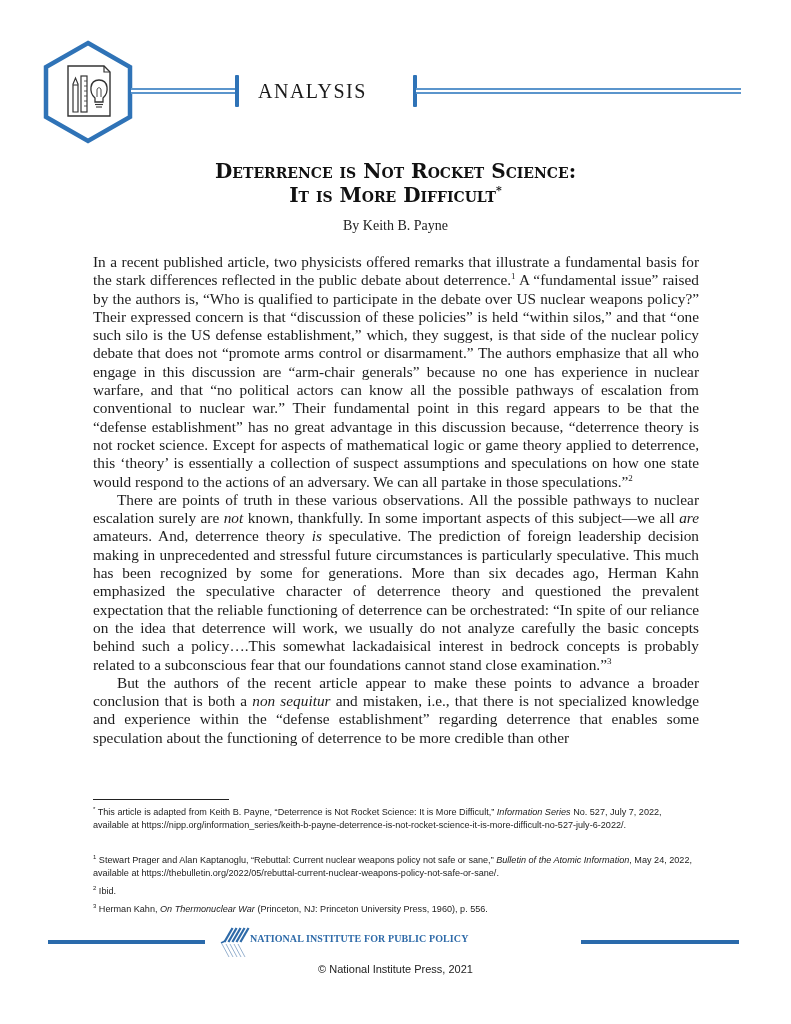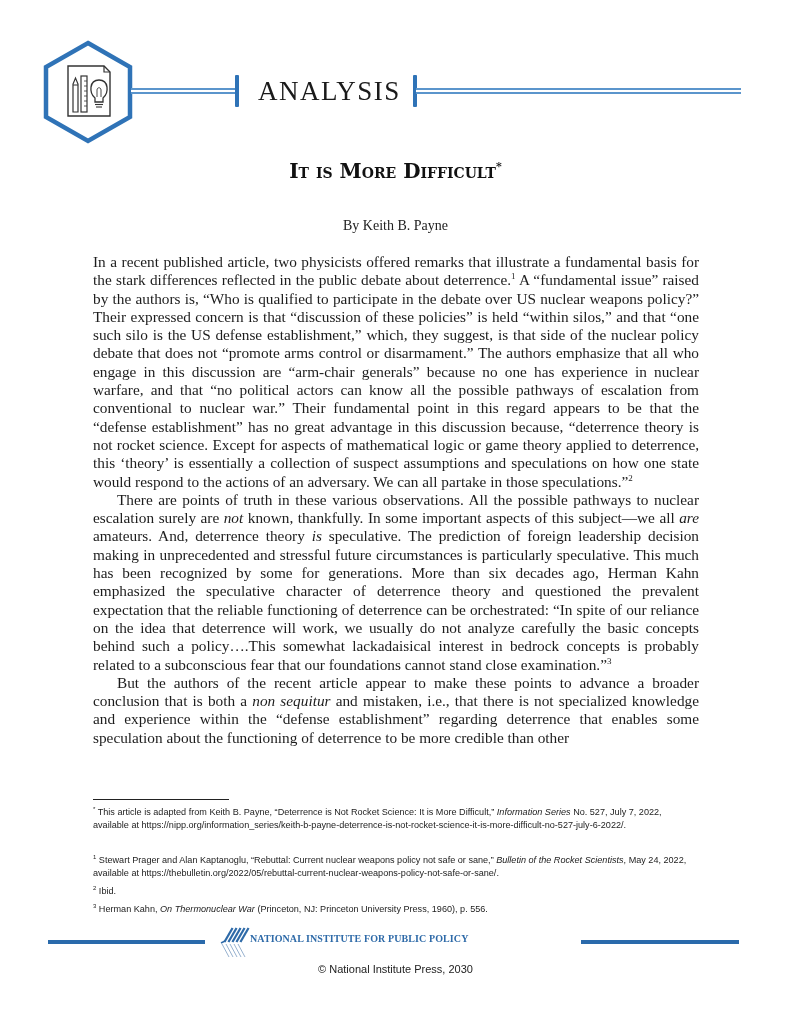--- a/index.html
+++ b/index.html
@@ -3,21 +3,21 @@
 <meta charset="utf-8">
 <style>
   html, body { margin: 0; padding: 0; background: #ffffff; }
   body { width: 791px; height: 1024px; position: relative; overflow: hidden; color: #1a1a1a; }
   .abs { position: absolute; }
 
   
   #hex { left: 42px; top: 40px; width: 92px; height: 104px; }
   #hdr-line-left { left: 131px; top: 88px; width: 106px; height: 6px; }
   #hdr-tick-left { left: 235px; top: 75px; width: 4px; height: 32px; background: #2f73b7; border-radius: 1px; }
-  #hdr-title { left: 258px; top: 73px; font-family: "Liberation Serif", "DejaVu Serif", serif; font-size: 27px; letter-spacing: 1.5px; color: #1a1a1a; line-height: 36px; }
+  #hdr-title { left: 258px; top: 73px; font-family: "Liberation Serif", "DejaVu Serif", serif; font-size: 20px; letter-spacing: 1.5px; color: #1a1a1a; line-height: 36px; }
   #hdr-tick-right { left: 413px; top: 75px; width: 4px; height: 32px; background: #2f73b7; border-radius: 1px; }
   #hdr-line-right { left: 416px; top: 88px; width: 325px; height: 6px; }
   .dbl { border-top: 2px solid #5b95cc; border-bottom: 2px solid #5b95cc; box-sizing: border-box; background: #fff; }
 
   
   #title { left: 0; width: 791px; top: 159px; text-align: center; font-family: "DejaVu Serif", serif; font-weight: bold; font-variant: small-caps; font-size: 20px; line-height: 24px; color: #111; }
   #title .star { font-size: 11px; vertical-align: super; line-height: 0; }
   #byline { left: 0; width: 791px; top: 218px; text-align: center; font-family: "Liberation Serif", "DejaVu Serif", serif; font-size: 14px; color: #222; }
 
   
@@ -66,35 +66,36 @@
   <line x1="54" y1="67" x2="60" y2="67" stroke="#333" stroke-width="1.1"></line>
 </svg>
 
 <div id="hdr-line-left" class="abs dbl"></div>
 <div id="hdr-tick-left" class="abs"></div>
 <div id="hdr-title" class="abs">ANALYSIS</div>
 <div id="hdr-tick-right" class="abs"></div>
 <div id="hdr-line-right" class="abs dbl"></div>
 
 <div id="title" class="abs">
+  <div>Deterrence is Not Rocket Science:</div>
   <div><span>It is More Difficult</span><span class="star">*</span></div>
 </div>
 <div id="byline" class="abs">By Keith B. Payne</div>
 
 <div id="body" class="abs">
   <p><span>In a recent published article, two physicists offered remarks that illustrate a fundamental basis for the stark differences reflected in the public debate about deterrence.</span><sup class="fn">1</sup><span>  A “fundamental issue” raised by the authors is, “Who is qualified to participate in the debate over US nuclear weapons policy?”  Their expressed concern is that “discussion of these policies” is held “within silos,” and that “one such silo is the US defense establishment,” which, they suggest, is that side of the nuclear policy debate that does not “promote arms control or disarmament.”  The authors emphasize that all who engage in this discussion are “arm-chair generals” because no one has experience in nuclear warfare, and that “no political actors can know all the possible pathways of escalation from conventional to nuclear war.”  Their fundamental point in this regard appears to be that the “defense establishment” has no great advantage in this discussion because, “deterrence theory is not rocket science. Except for aspects of mathematical logic or game theory applied to deterrence, this ‘theory’ is essentially a collection of suspect assumptions and speculations on how one state would respond to the actions of an adversary. We can all partake in those speculations.”</span><sup class="fn">2</sup></p>
   <p class="indent"><span>There are points of truth in these various observations.  All the possible pathways to nuclear escalation surely are </span><em>not</em><span> known, thankfully.  In some important aspects of this subject—we all </span><em>are</em><span> amateurs.  And, deterrence theory </span><em>is</em><span> speculative.  The prediction of foreign leadership decision making in unprecedented and stressful future circumstances is particularly speculative.  This much has been recognized by some for generations.  More than six decades ago, Herman Kahn emphasized the speculative character of deterrence theory and questioned the prevalent expectation that the reliable functioning of deterrence can be orchestrated: “In spite of our reliance on the idea that deterrence will work, we usually do not analyze carefully the basic concepts behind such a policy….This somewhat lackadaisical interest in bedrock concepts is probably related to a subconscious fear that our foundations cannot stand close examination.”</span><sup class="fn">3</sup></p>
   <p class="indent"><span>But the authors of the recent article appear to make these points to advance a broader conclusion that is both a </span><em>non sequitur</em><span> and mistaken, i.e., that there is not specialized knowledge and experience within the “defense establishment” regarding deterrence that enables some speculation about the functioning of deterrence to be more credible than other</span></p>
 </div>
 
 <div id="fn-rule" class="abs"></div>
 <div id="footnotes" class="abs">
   <div class="fnote"><sup>*</sup><span> This article is adapted from Keith B. Payne, “Deterrence is Not Rocket Science: It is More Difficult,” </span><em>Information Series</em><span> No. 527, July 7, 2022, available at https://nipp.org/information_series/keith-b-payne-deterrence-is-not-rocket-science-it-is-more-difficult-no-527-july-6-2022/.</span></div>
   <div class="gap"></div>
-  <div class="fnote"><sup>1</sup><span> Stewart Prager and Alan Kaptanoglu, “Rebuttal: Current nuclear weapons policy not safe or sane,” </span><em>Bulletin of the Rocket Scientists</em><span>, May 24, 2022, available at https://thebulletin.org/2022/05/rebuttal-current-nuclear-weapons-policy-not-safe-or-sane/.</span></div>
+  <div class="fnote"><sup>1</sup><span> Stewart Prager and Alan Kaptanoglu, “Rebuttal: Current nuclear weapons policy not safe or sane,” </span><em>Bulletin of the Atomic Information</em><span>, May 24, 2022, available at https://thebulletin.org/2022/05/rebuttal-current-nuclear-weapons-policy-not-safe-or-sane/.</span></div>
   <div class="fnote"><sup>2</sup><span> Ibid.</span></div>
   <div class="fnote"><sup>3</sup><span> Herman Kahn, </span><em>On Thermonuclear War</em><span> (Princeton, NJ: Princeton University Press, 1960), p. 556.</span></div>
 </div>
 
 <div id="ftr-line-left" class="abs"></div>
 <svg id="ftr-logo" class="abs" viewBox="0 0 40 34" xmlns="http://www.w3.org/2000/svg">
   <g stroke="#2e6aa8" stroke-width="2.2" stroke-linecap="square">
     <line x1="8" y1="15" x2="15" y2="3"></line>
     <line x1="12" y1="15" x2="19" y2="3"></line>
     <line x1="16" y1="15" x2="23" y2="3"></line>
@@ -105,13 +106,13 @@
     <line x1="5" y1="18" x2="12" y2="31"></line>
     <line x1="9" y1="18" x2="16" y2="31"></line>
     <line x1="13" y1="18" x2="20" y2="31"></line>
     <line x1="17" y1="18" x2="24" y2="31"></line>
     <line x1="21" y1="18" x2="28" y2="31"></line>
   </g>
   <line x1="4" y1="17" x2="8" y2="15" stroke="#2e6aa8" stroke-width="1.5"></line>
 </svg>
 <div id="ftr-org" class="abs">NATIONAL INSTITUTE FOR PUBLIC POLICY</div>
 <div id="ftr-line-right" class="abs"></div>
-<div id="ftr-copy" class="abs">© National Institute Press, 2030</div>
+<div id="ftr-copy" class="abs">© National Institute Press, 2021</div>
 
 </body></html>

